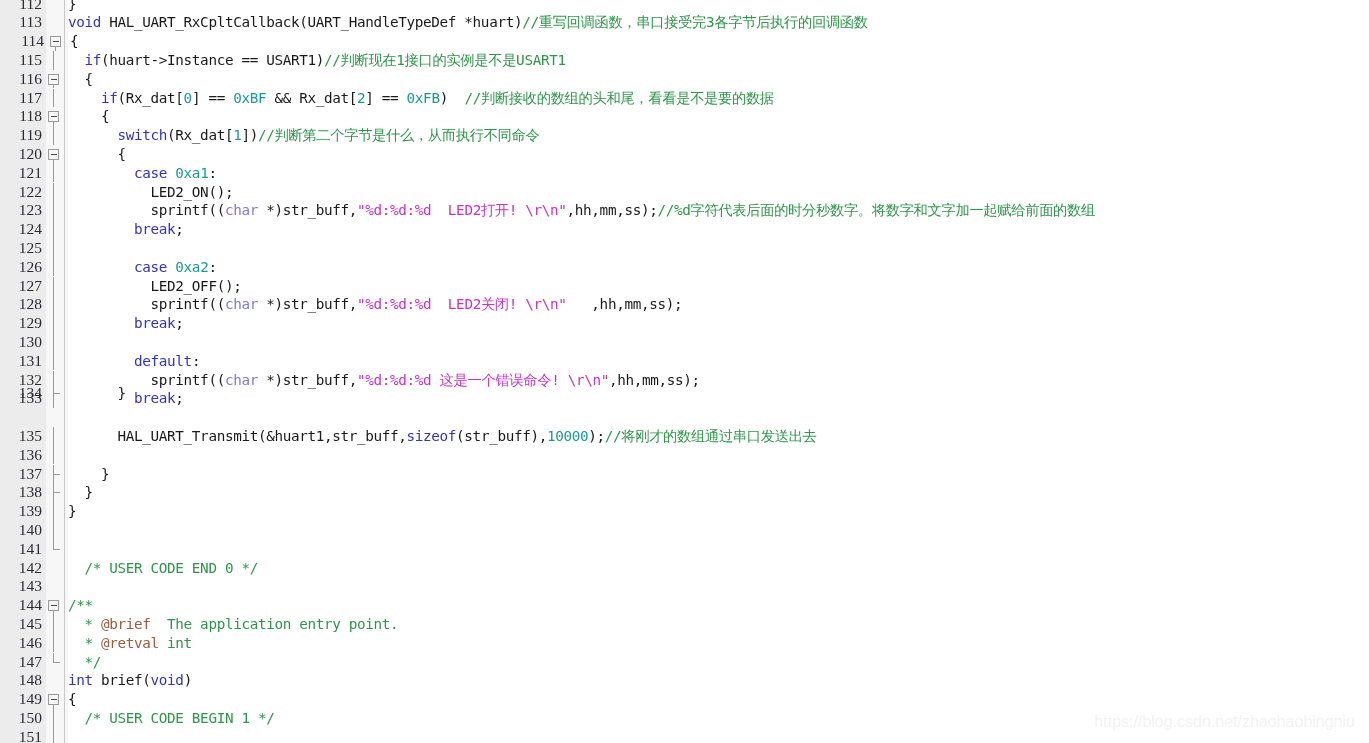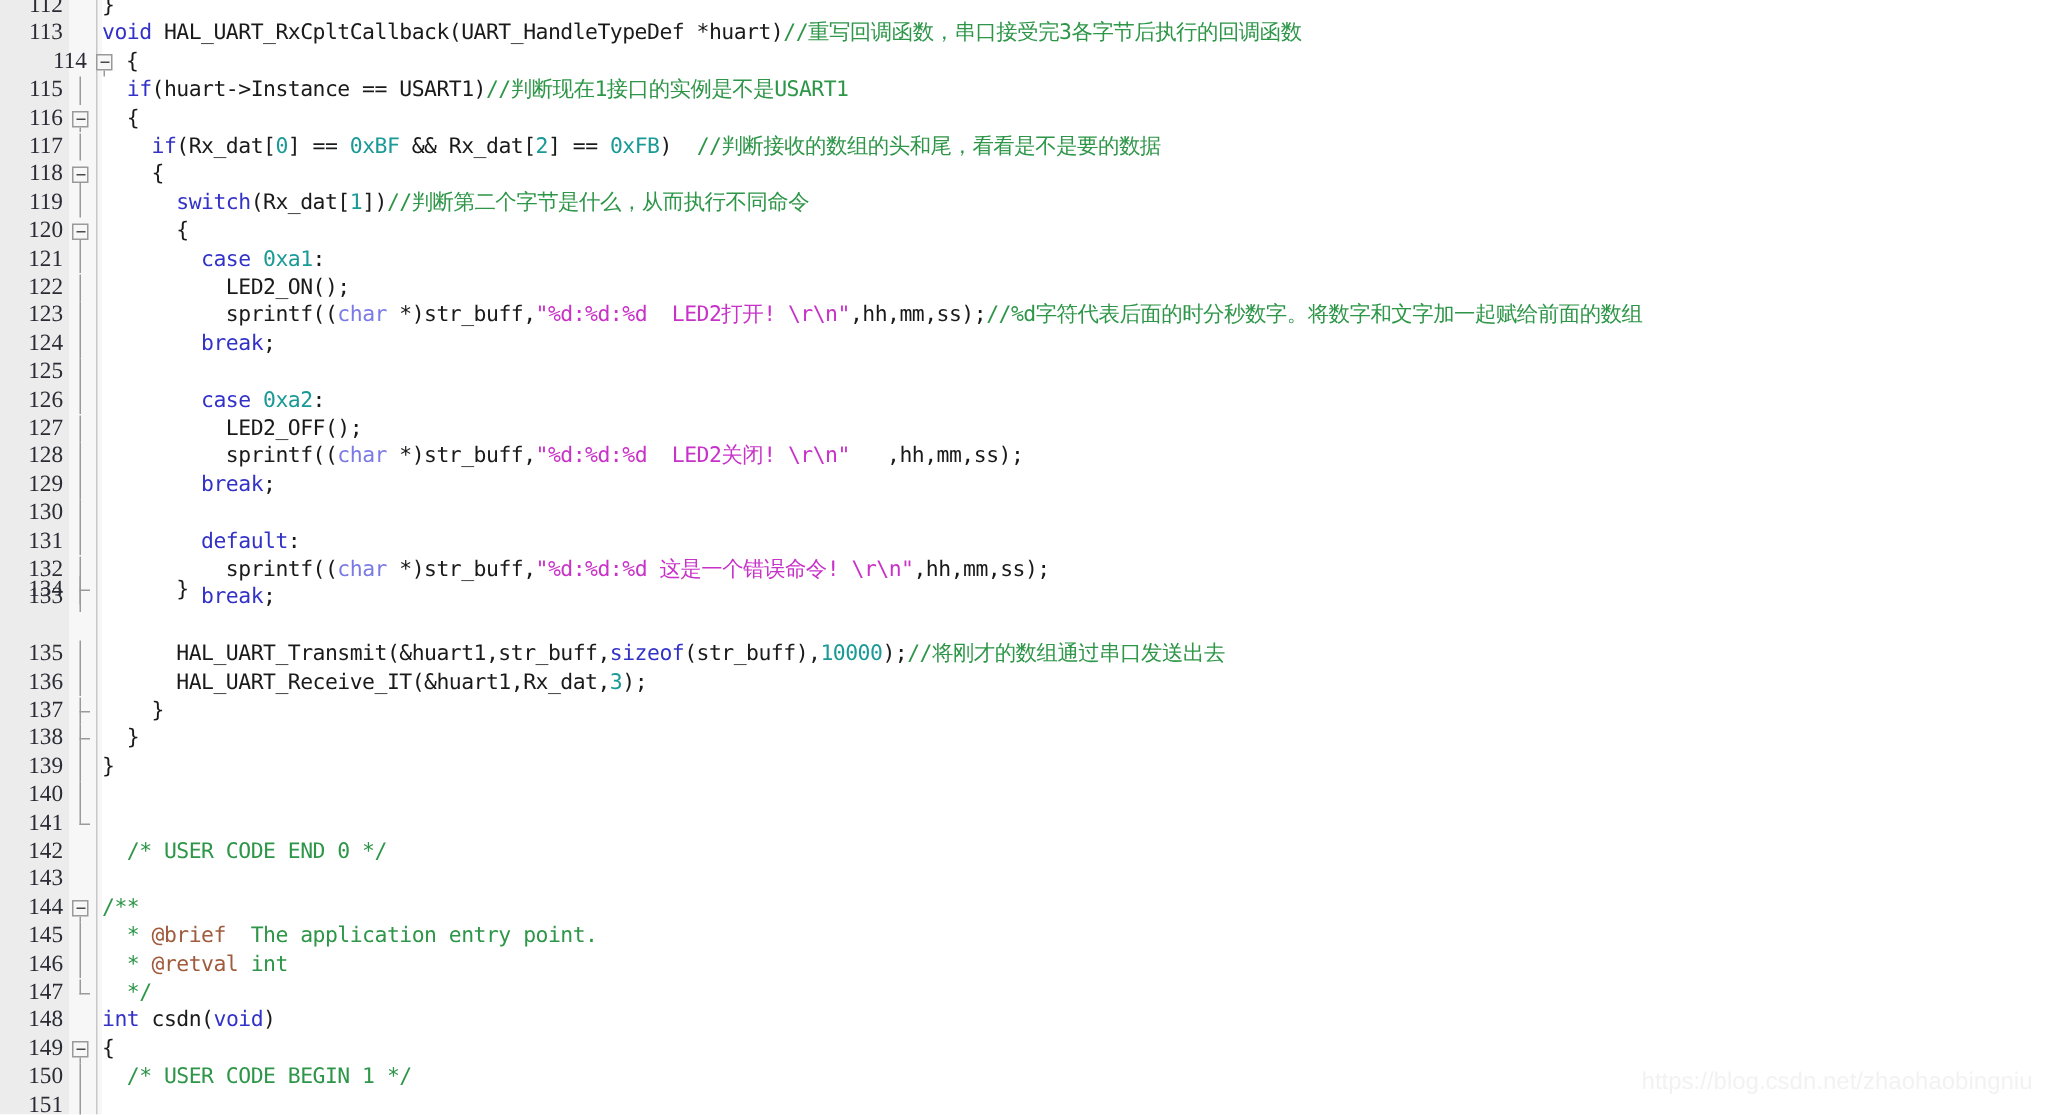--- a/index.html
+++ b/index.html
@@ -152,21 +152,21 @@
 
 <div id="editor">
 
   <div class="gutter-bg"></div>
   <div class="fold-col-bg"></div>
   <div class="gutter-sep"></div>
 
   <div class="rows" id="rows">
       <div class="row" style="position: absolute; top: -5.5px; left: 0px; width: 1369px;"><span class="lnum">112</span><span class="code"><span class="pln">}</span></span></div>
       <div class="row" style="position: absolute; top: 13.3px; left: 0px; width: 1369px;"><span class="lnum">113</span><span class="code"><span class="kw">void</span><span class="pln"> HAL_UART_RxCpltCallback(UART_HandleTypeDef *huart)</span><span class="cmt">//重写回调函数，串口接受完3各字节后执行的回调函数</span></span></div>
-      <div class="row" style="position: absolute; top: 32.1px; left: 16px; width: 1212px; padding-left: 20px;"><span class="lnum">114</span><span class="foldbox" style="top: 4px;"></span><span class="foldline" style="top: 15px; height: 3.8px;"></span><span class="code"><span class="pln">{</span></span></div>
+      <div class="row" style="position: absolute; top: 32.1px; left: 2px; width: 1212px; padding-left: 20px;"><span class="lnum">114</span><span class="foldbox" style="top: 4px;"></span><span class="foldline" style="top: 15px; height: 3.8px;"></span><span class="code"><span class="pln">{</span></span></div>
       <div class="row" style="position: absolute; top: 50.9px; left: 0px; width: 1369px;"><span class="lnum">115</span><span class="foldline" style="top: 0px; height: 18.8px;"></span><span class="code"><span class="pln">  </span><span class="kw">if</span><span class="pln">(huart-&gt;Instance == USART1)</span><span class="cmt">//判断现在1接口的实例是不是USART1</span></span></div>
       <div class="row" style="position: absolute; top: 69.7px; left: 0px; width: 1369px;"><span class="lnum">116</span><span class="foldbox" style="top: 4px;"></span><span class="foldline" style="top: 15px; height: 3.8px;"></span><span class="code"><span class="pln">  {</span></span></div>
       <div class="row" style="position: absolute; top: 88.5px; left: 0px; width: 1369px;"><span class="lnum">117</span><span class="foldline" style="top: 0px; height: 18.8px;"></span><span class="code"><span class="pln">    </span><span class="kw">if</span><span class="pln">(Rx_dat[</span><span class="num">0</span><span class="pln">] == </span><span class="num">0xBF</span><span class="pln"> &amp;&amp; Rx_dat[</span><span class="num">2</span><span class="pln">] == </span><span class="num">0xFB</span><span class="pln">)  </span><span class="cmt">//判断接收的数组的头和尾，看看是不是要的数据</span></span></div>
       <div class="row" style="position: absolute; top: 107.3px; left: 0px; width: 1369px;"><span class="lnum">118</span><span class="foldbox" style="top: 4px;"></span><span class="foldline" style="top: 15px; height: 3.8px;"></span><span class="code"><span class="pln">    {</span></span></div>
       <div class="row" style="position: absolute; top: 126.1px; left: 0px; width: 1369px;"><span class="lnum">119</span><span class="foldline" style="top: 0px; height: 18.8px;"></span><span class="code"><span class="pln">      </span><span class="kw">switch</span><span class="pln">(Rx_dat[</span><span class="num">1</span><span class="pln">])</span><span class="cmt">//判断第二个字节是什么，从而执行不同命令</span></span></div>
       <div class="row" style="position: absolute; top: 144.9px; left: 0px; width: 1369px;"><span class="lnum">120</span><span class="foldbox" style="top: 4px;"></span><span class="foldline" style="top: 15px; height: 3.8px;"></span><span class="code"><span class="pln">      {</span></span></div>
       <div class="row" style="position: absolute; top: 163.7px; left: 0px; width: 1369px;"><span class="lnum">121</span><span class="foldline" style="top: 0px; height: 18.8px;"></span><span class="code"><span class="pln">        </span><span class="kw">case</span><span class="pln"> </span><span class="num">0xa1</span><span class="pln">:</span></span></div>
       <div class="row" style="position: absolute; top: 182.5px; left: 0px; width: 1369px;"><span class="lnum">122</span><span class="foldline" style="top: 0px; height: 18.8px;"></span><span class="code"><span class="pln">          LED2_ON();</span></span></div>
       <div class="row" style="position: absolute; top: 201.3px; left: 0px; width: 1369px;"><span class="lnum">123</span><span class="foldline" style="top: 0px; height: 18.8px;"></span><span class="code"><span class="pln">          sprintf((</span><span class="type">char</span><span class="pln"> *)str_buff,</span><span class="str">"%d:%d:%d  LED2打开! \r\n"</span><span class="pln">,hh,mm,ss);</span><span class="cmt">//%d字符代表后面的时分秒数字。将数字和文字加一起赋给前面的数组</span></span></div>
       <div class="row" style="position: absolute; top: 220.1px; left: 0px; width: 1369px;"><span class="lnum">124</span><span class="foldline" style="top: 0px; height: 18.8px;"></span><span class="code"><span class="pln">        </span><span class="kw">break</span><span class="pln">;</span></span></div>
@@ -174,32 +174,32 @@
       <div class="row" style="position: absolute; top: 257.7px; left: 0px; width: 1369px;"><span class="lnum">126</span><span class="foldline" style="top: 0px; height: 18.8px;"></span><span class="code"><span class="pln">        </span><span class="kw">case</span><span class="pln"> </span><span class="num">0xa2</span><span class="pln">:</span></span></div>
       <div class="row" style="position: absolute; top: 276.5px; left: 0px; width: 1369px;"><span class="lnum">127</span><span class="foldline" style="top: 0px; height: 18.8px;"></span><span class="code"><span class="pln">          LED2_OFF();</span></span></div>
       <div class="row" style="position: absolute; top: 295.3px; left: 0px; width: 1369px;"><span class="lnum">128</span><span class="foldline" style="top: 0px; height: 18.8px;"></span><span class="code"><span class="pln">          sprintf((</span><span class="type">char</span><span class="pln"> *)str_buff,</span><span class="str">"%d:%d:%d  LED2关闭! \r\n"</span><span class="pln">   ,hh,mm,ss);</span></span></div>
       <div class="row" style="position: absolute; top: 314.1px; left: 0px; width: 1369px;"><span class="lnum">129</span><span class="foldline" style="top: 0px; height: 18.8px;"></span><span class="code"><span class="pln">        </span><span class="kw">break</span><span class="pln">;</span></span></div>
       <div class="row" style="position: absolute; top: 332.9px; left: 0px; width: 1369px;"><span class="lnum">130</span><span class="foldline" style="top: 0px; height: 18.8px;"></span><span class="code"></span></div>
       <div class="row" style="position: absolute; top: 351.7px; left: 0px; width: 1369px;"><span class="lnum">131</span><span class="foldline" style="top: 0px; height: 18.8px;"></span><span class="code"><span class="pln">        </span><span class="kw">default</span><span class="pln">:</span></span></div>
       <div class="row" style="position: absolute; top: 370.5px; left: 0px; width: 1369px;"><span class="lnum">132</span><span class="foldline" style="top: 0px; height: 18.8px;"></span><span class="code"><span class="pln">          sprintf((</span><span class="type">char</span><span class="pln"> *)str_buff,</span><span class="str">"%d:%d:%d 这是一个错误命令! \r\n"</span><span class="pln">,hh,mm,ss);</span></span></div>
       <div class="row" style="position: absolute; top: 389.3px; left: 0px; width: 1369px;"><span class="lnum">133</span><span class="foldline" style="top: 0px; height: 18.8px;"></span><span class="code"><span class="pln">        </span><span class="kw">break</span><span class="pln">;</span></span></div>
       <div class="row" style="position: absolute; top: 384px; left: 0px; width: 1322px;"><span class="lnum">134</span><span class="foldline" style="top: 0px; height: 18.8px;"></span><span class="foldtick" style="top: 9px;"></span><span class="code"><span class="pln">      }</span></span></div>
       <div class="row" style="position: absolute; top: 426.9px; left: 0px; width: 1369px;"><span class="lnum">135</span><span class="foldline" style="top: 0px; height: 18.8px;"></span><span class="code"><span class="pln">      HAL_UART_Transmit(&amp;huart1,str_buff,</span><span class="kw">sizeof</span><span class="pln">(str_buff),</span><span class="num">10000</span><span class="pln">);</span><span class="cmt">//将刚才的数组通过串口发送出去</span></span></div>
-      <div class="row" style="position: absolute; top: 445.7px; left: 0px; width: 1369px;"><span class="lnum">136</span><span class="foldline" style="top: 0px; height: 18.8px;"></span><span class="code"><span class="pln">      HAL_UART_Receive_IT(&amp;huart1,Rx_dat,</span><span class="num">3</span><span class="pln">);</span></span></div>
+      <div class="row" style="position: absolute; top: 445.7px; left: 0px; width: 1369px;"><span class="lnum">136</span><span class="foldline" style="top: 0px; height: 18.8px;"></span></div>
       <div class="row" style="position: absolute; top: 464.5px; left: 0px; width: 1369px;"><span class="lnum">137</span><span class="foldline" style="top: 0px; height: 18.8px;"></span><span class="foldtick" style="top: 9px;"></span><span class="code"><span class="pln">    }</span></span></div>
       <div class="row" style="position: absolute; top: 483.3px; left: 0px; width: 1369px;"><span class="lnum">138</span><span class="foldline" style="top: 0px; height: 18.8px;"></span><span class="foldtick" style="top: 9px;"></span><span class="code"><span class="pln">  }</span></span></div>
       <div class="row" style="position: absolute; top: 502.1px; left: 0px; width: 1369px;"><span class="lnum">139</span><span class="foldline" style="top: 0px; height: 18.8px;"></span><span class="code"><span class="pln">}</span></span></div>
       <div class="row" style="position: absolute; top: 520.9px; left: 0px; width: 1100px;"><span class="lnum">140</span><span class="foldline" style="top: 0px; height: 18.8px;"></span><span class="code"></span></div>
       <div class="row" style="position: absolute; top: 539.7px; left: 0px; width: 1369px;"><span class="lnum">141</span><span class="foldend" style="top: 0px; height: 10px;"></span><span class="code"></span></div>
       <div class="row" style="position: absolute; top: 558.5px; left: 0px; width: 1369px;"><span class="lnum">142</span><span class="code"><span class="cmt">  /* USER CODE END 0 */</span></span></div>
       <div class="row" style="position: absolute; top: 577.3px; left: 0px; width: 1369px;"><span class="lnum">143</span><span class="code"></span></div>
       <div class="row" style="position: absolute; top: 596.1px; left: 0px; width: 1369px;"><span class="lnum">144</span><span class="foldbox" style="top: 4px;"></span><span class="foldline" style="top: 15px; height: 3.8px;"></span><span class="code"><span class="cmt">/**</span></span></div>
       <div class="row" style="position: absolute; top: 614.9px; left: 0px; width: 1369px;"><span class="lnum">145</span><span class="foldline" style="top: 0px; height: 18.8px;"></span><span class="code"><span class="cmt">  * </span><span class="doc">@brief</span><span class="cmt">  The application entry point.</span></span></div>
       <div class="row" style="position: absolute; top: 633.7px; left: 0px; width: 1128px;"><span class="lnum">146</span><span class="foldline" style="top: 0px; height: 18.8px;"></span><span class="code"><span class="cmt">  * </span><span class="doc">@retval</span><span class="cmt"> int</span></span></div>
       <div class="row" style="position: absolute; top: 652.5px; left: 0px; width: 1369px;"><span class="lnum">147</span><span class="foldend" style="top: 0px; height: 10px;"></span><span class="code"><span class="cmt">  */</span></span></div>
-      <div class="row" style="position: absolute; top: 671.3px; left: 0px; width: 1369px;"><span class="lnum">148</span><span class="code"><span class="kw">int</span><span class="pln"> csdn(</span><span class="kw">void</span><span class="pln">)</span></span></div>
+      <div class="row" style="position: absolute; top: 671.3px; left: 0px; width: 1369px;"><span class="lnum">148</span><span class="code"><span class="kw">int</span><span class="pln"> brief(</span><span class="kw">void</span><span class="pln">)</span></span></div>
       <div class="row" style="position: absolute; top: 690.1px; left: 0px; width: 1369px;"><span class="lnum">149</span><span class="foldbox" style="top: 4px;"></span><span class="foldline" style="top: 15px; height: 3.8px;"></span><span class="code"><span class="pln">{</span></span></div>
       <div class="row" style="position: absolute; top: 708.9px; left: 0px; width: 1369px;"><span class="lnum">150</span><span class="foldline" style="top: 0px; height: 18.8px;"></span><span class="code"><span class="cmt">  /* USER CODE BEGIN 1 */</span></span></div>
       <div class="row" style="position: absolute; top: 727.7px; left: 0px; width: 1369px;"><span class="lnum">151</span><span class="foldline" style="top: 0px; height: 18.8px;"></span><span class="code"></span></div>
     </div>
 
   <div class="watermark">https://blog.csdn.net/zhaohaobingniu</div>
 </div>
 
 </body></html>

